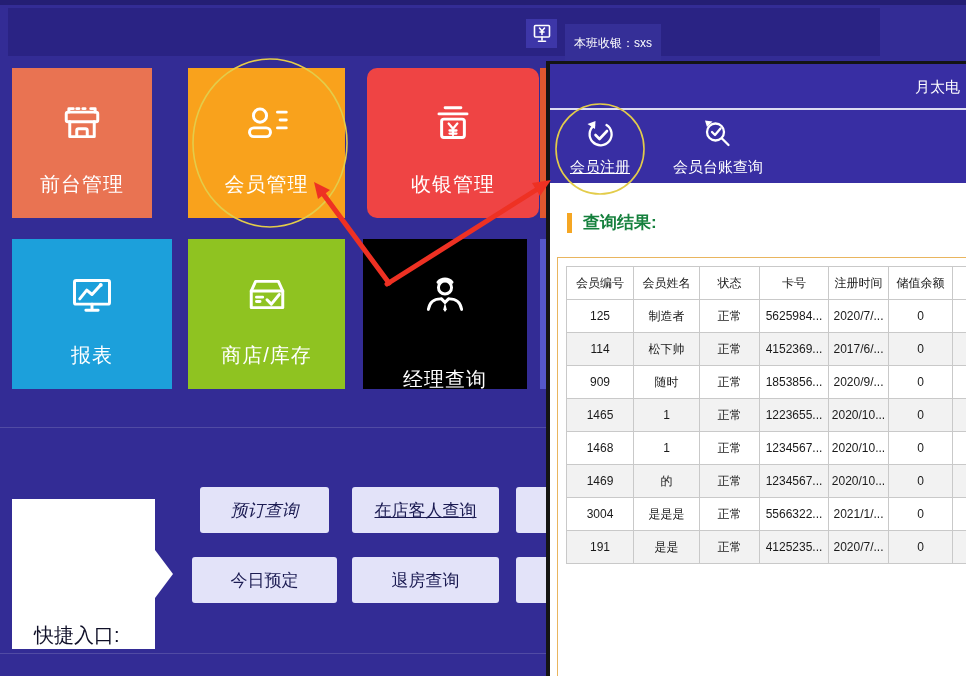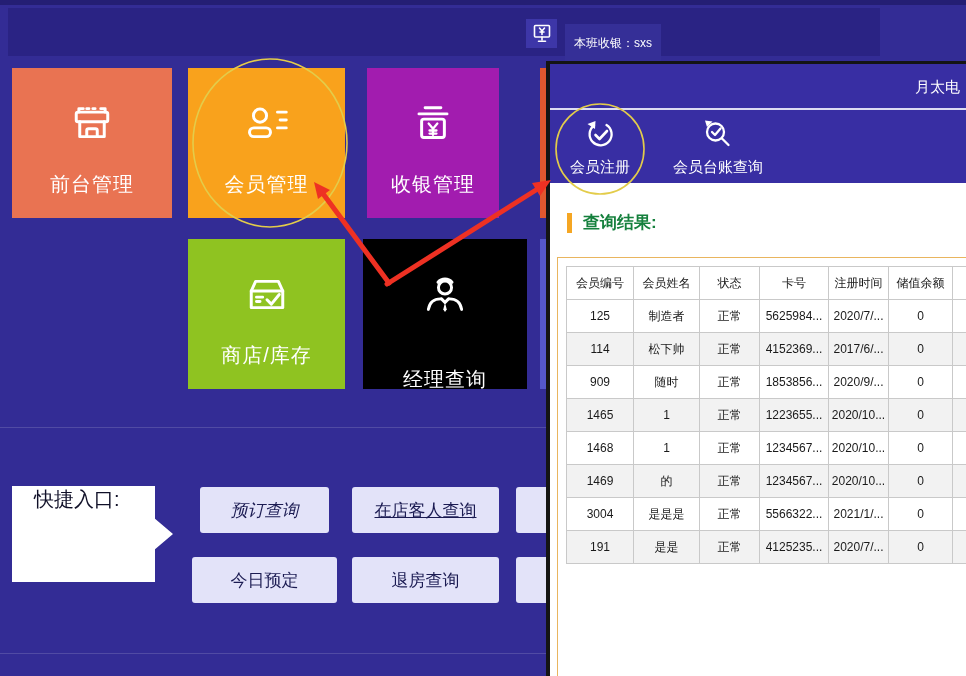--- a/index.html
+++ b/index.html
@@ -13,39 +13,39 @@
   .cashier-iconbox{position:absolute;left:518px;top:11px;width:31px;height:29px;background:#3D36A8;
     display:flex;align-items:center;justify-content:center;}
   .cashier-chip{position:absolute;left:557px;top:16px;background:#352F97;color:#fff;
     font-size:12px;padding:11px 9px;white-space:nowrap;}
   .tile{position:absolute;height:150px;display:flex;flex-direction:column;align-items:center;
     color:#fff;cursor:pointer;}
   .tile .ticon{margin-top:31px;height:56px;display:flex;align-items:center;}
   .tile .tlabel{margin-top:16px;font-size:20px;letter-spacing:1px;}
   .tile-partial{position:absolute;height:150px;width:160px;}
   .hr-faint{position:absolute;height:1px;background:rgba(255,255,255,0.15);}
-  .quickbox{position:absolute;left:12px;top:486px;width:161px;height:96px;background:#fff;
+  .quickbox{position:absolute;left:12px;top:499px;width:161px;height:150px;background:#fff;
     clip-path:polygon(0 0,143px 0,143px 34%,161px 50%,143px 66%,143px 100%,0 100%);
-    display:flex;align-items:flex-start;}
+    display:flex;align-items:flex-end;}
   .quickbox span{margin-left:22px;font-size:20px;color:#101028;}
   .qbtn{position:absolute;height:46px;background:#E3E3F9;border:none;border-radius:3px;
     font-size:17px;color:#1B1B52;cursor:pointer;
     font-family:"Liberation Sans","DejaVu Sans",sans-serif;
     display:flex;align-items:center;justify-content:center;}
   
   .panel{position:absolute;left:546px;top:61px;width:424px;height:618px;background:#fff;
     border-left:4px solid #141414;border-top:3px solid #141414;z-index:5;}
   .panel-header{height:44px;background:#382EA3;position:relative;}
   .panel-title{position:absolute;left:365px;top:14px;color:#fff;font-size:15px;white-space:nowrap;}
   .panel-hr{height:2px;background:#DCDCF2;}
   .tabbar{height:73px;background:#382EA3;position:relative;}
   .tab{position:absolute;top:9px;display:flex;flex-direction:column;align-items:center;
     color:#fff;cursor:pointer;}
   .tab .tab-label{font-size:15px;margin-top:3px;white-space:nowrap;}
-  .tab-1{left:10px;width:80px;}
+  .tab-1{left:10px;width:80px;text-decoration:underline;}
   .tab-2{left:112px;width:112px;}
   .panel-content{position:relative;height:496px;}
   .section-head{position:absolute;left:17px;top:28px;display:flex;align-items:center;}
   .section-bar{width:5px;height:20px;background:#F5A623;margin-right:11px;}
   .section-title{font-size:17px;font-weight:600;color:#15803d;}
   .tablebox{position:absolute;left:7px;top:74px;width:452px;height:436px;
     border:1px solid #E9B55E;background:#fff;padding:8px;box-sizing:border-box;}
   table.members{border-collapse:collapse;table-layout:fixed;}
   table.members th,table.members td{
     border:1px solid #C9C9C9;height:32px;padding:0 2px;
@@ -67,21 +67,21 @@
     <div class="cashier-iconbox">
       <svg class="icon-svg" width="24" height="24" viewBox="0 0 24 24" stroke-width="1.6">
         <rect x="4.5" y="3.5" width="15" height="11.5" rx="1"></rect>
         <path d="M9.5 6 l2.5 3 l2.5 -3 M12 9 v3.5 M10 10 h4"></path>
         <path d="M12 15 v2.8 M8.5 19.3 h7"></path>
       </svg>
     </div>
     <div class="cashier-chip">本班收银：sxs</div>
   </div>
 
-  <div class="tile" style="left: 12px; top: 68px; width: 160px; background: rgb(233, 115, 82);">
+  <div class="tile" style="left: 12px; top: 68px; width: 140px; background: rgb(233, 115, 82);">
     <span class="ticon">
       <svg class="icon-svg" width="56" height="56" viewBox="0 0 64 64" stroke-width="3.4">
         <path d="M17 15 v-4 h5 M47 15 v-4 h-5"></path>
         <path d="M26 11 h12" stroke-dasharray="2.5 4.5"></path>
         <rect x="14" y="15" width="36" height="11" rx="2"></rect>
         <path d="M18 26 v17 h28 v-17"></path>
         <path d="M26 43 v-7 q0 -2 2 -2 h8 q2 0 2 2 v7"></path>
       </svg>
     </span>
     <span class="tlabel">前台管理</span>
@@ -91,33 +91,44 @@
     <span class="ticon">
       <svg class="icon-svg" width="56" height="56" viewBox="0 0 64 64" stroke-width="3.4">
         <circle cx="24" cy="19" r="7.5"></circle>
         <rect x="12" y="33" width="24" height="10" rx="5"></rect>
         <path d="M44 15 h10 M47 24 h7 M44 33 h10"></path>
       </svg>
     </span>
     <span class="tlabel">会员管理</span>
   </div>
 
-  <div class="tile" style="left: 367px; top: 68px; width: 132px; background: #a21caf;">
+  <div class="tile" style="left: 367px; top: 68px; width: 172px; background: #ef4444; border-radius: 10px;">
     <span class="ticon">
       <svg class="icon-svg" width="56" height="56" viewBox="0 0 64 64" stroke-width="3.4">
         <path d="M23 10 h18 M16 17 h32"></path>
         <rect x="19" y="23" width="26" height="21" rx="2.5"></rect>
         <path d="M27 28 l5 6 l5 -6 M32 34 v7 M28 36 h8 M28 39.5 h8" stroke-width="2.6"></path>
       </svg>
     </span>
     <span class="tlabel">收银管理</span>
   </div>
 
   <div class="tile-partial" style="left: 540px; top: 68px; background: rgb(224, 87, 47);"></div>
 
+  <div class="tile" style="left: 12px; top: 239px; width: 160px; background: rgb(28, 160, 219);">
+    <span class="ticon">
+      <svg class="icon-svg" width="56" height="56" viewBox="0 0 64 64" stroke-width="3.4">
+        <rect x="12" y="12" width="40" height="27" rx="2"></rect>
+        <path d="M18 33 l8 -10 l6 5 l10 -11"></path>
+        <circle cx="42" cy="17" r="2.2" fill="#fff" stroke="none"></circle>
+        <path d="M32 39 v6 M25 46 h14"></path>
+      </svg>
+    </span>
+    <span class="tlabel">报表</span>
+  </div>
 
   <div class="tile" style="left: 188px; top: 239px; width: 157px; background: rgb(143, 195, 33);">
     <span class="ticon">
       <svg class="icon-svg" width="56" height="56" viewBox="0 0 64 64" stroke-width="3.4">
         <path d="M19 13 h26 l5 11 v19 h-36 v-19 z"></path>
         <path d="M14 24 h36"></path>
         <path d="M20 31 h7 M20 36 h4"></path>
         <path d="M32 34 l5 5 l9 -11"></path>
       </svg>
     </span>

